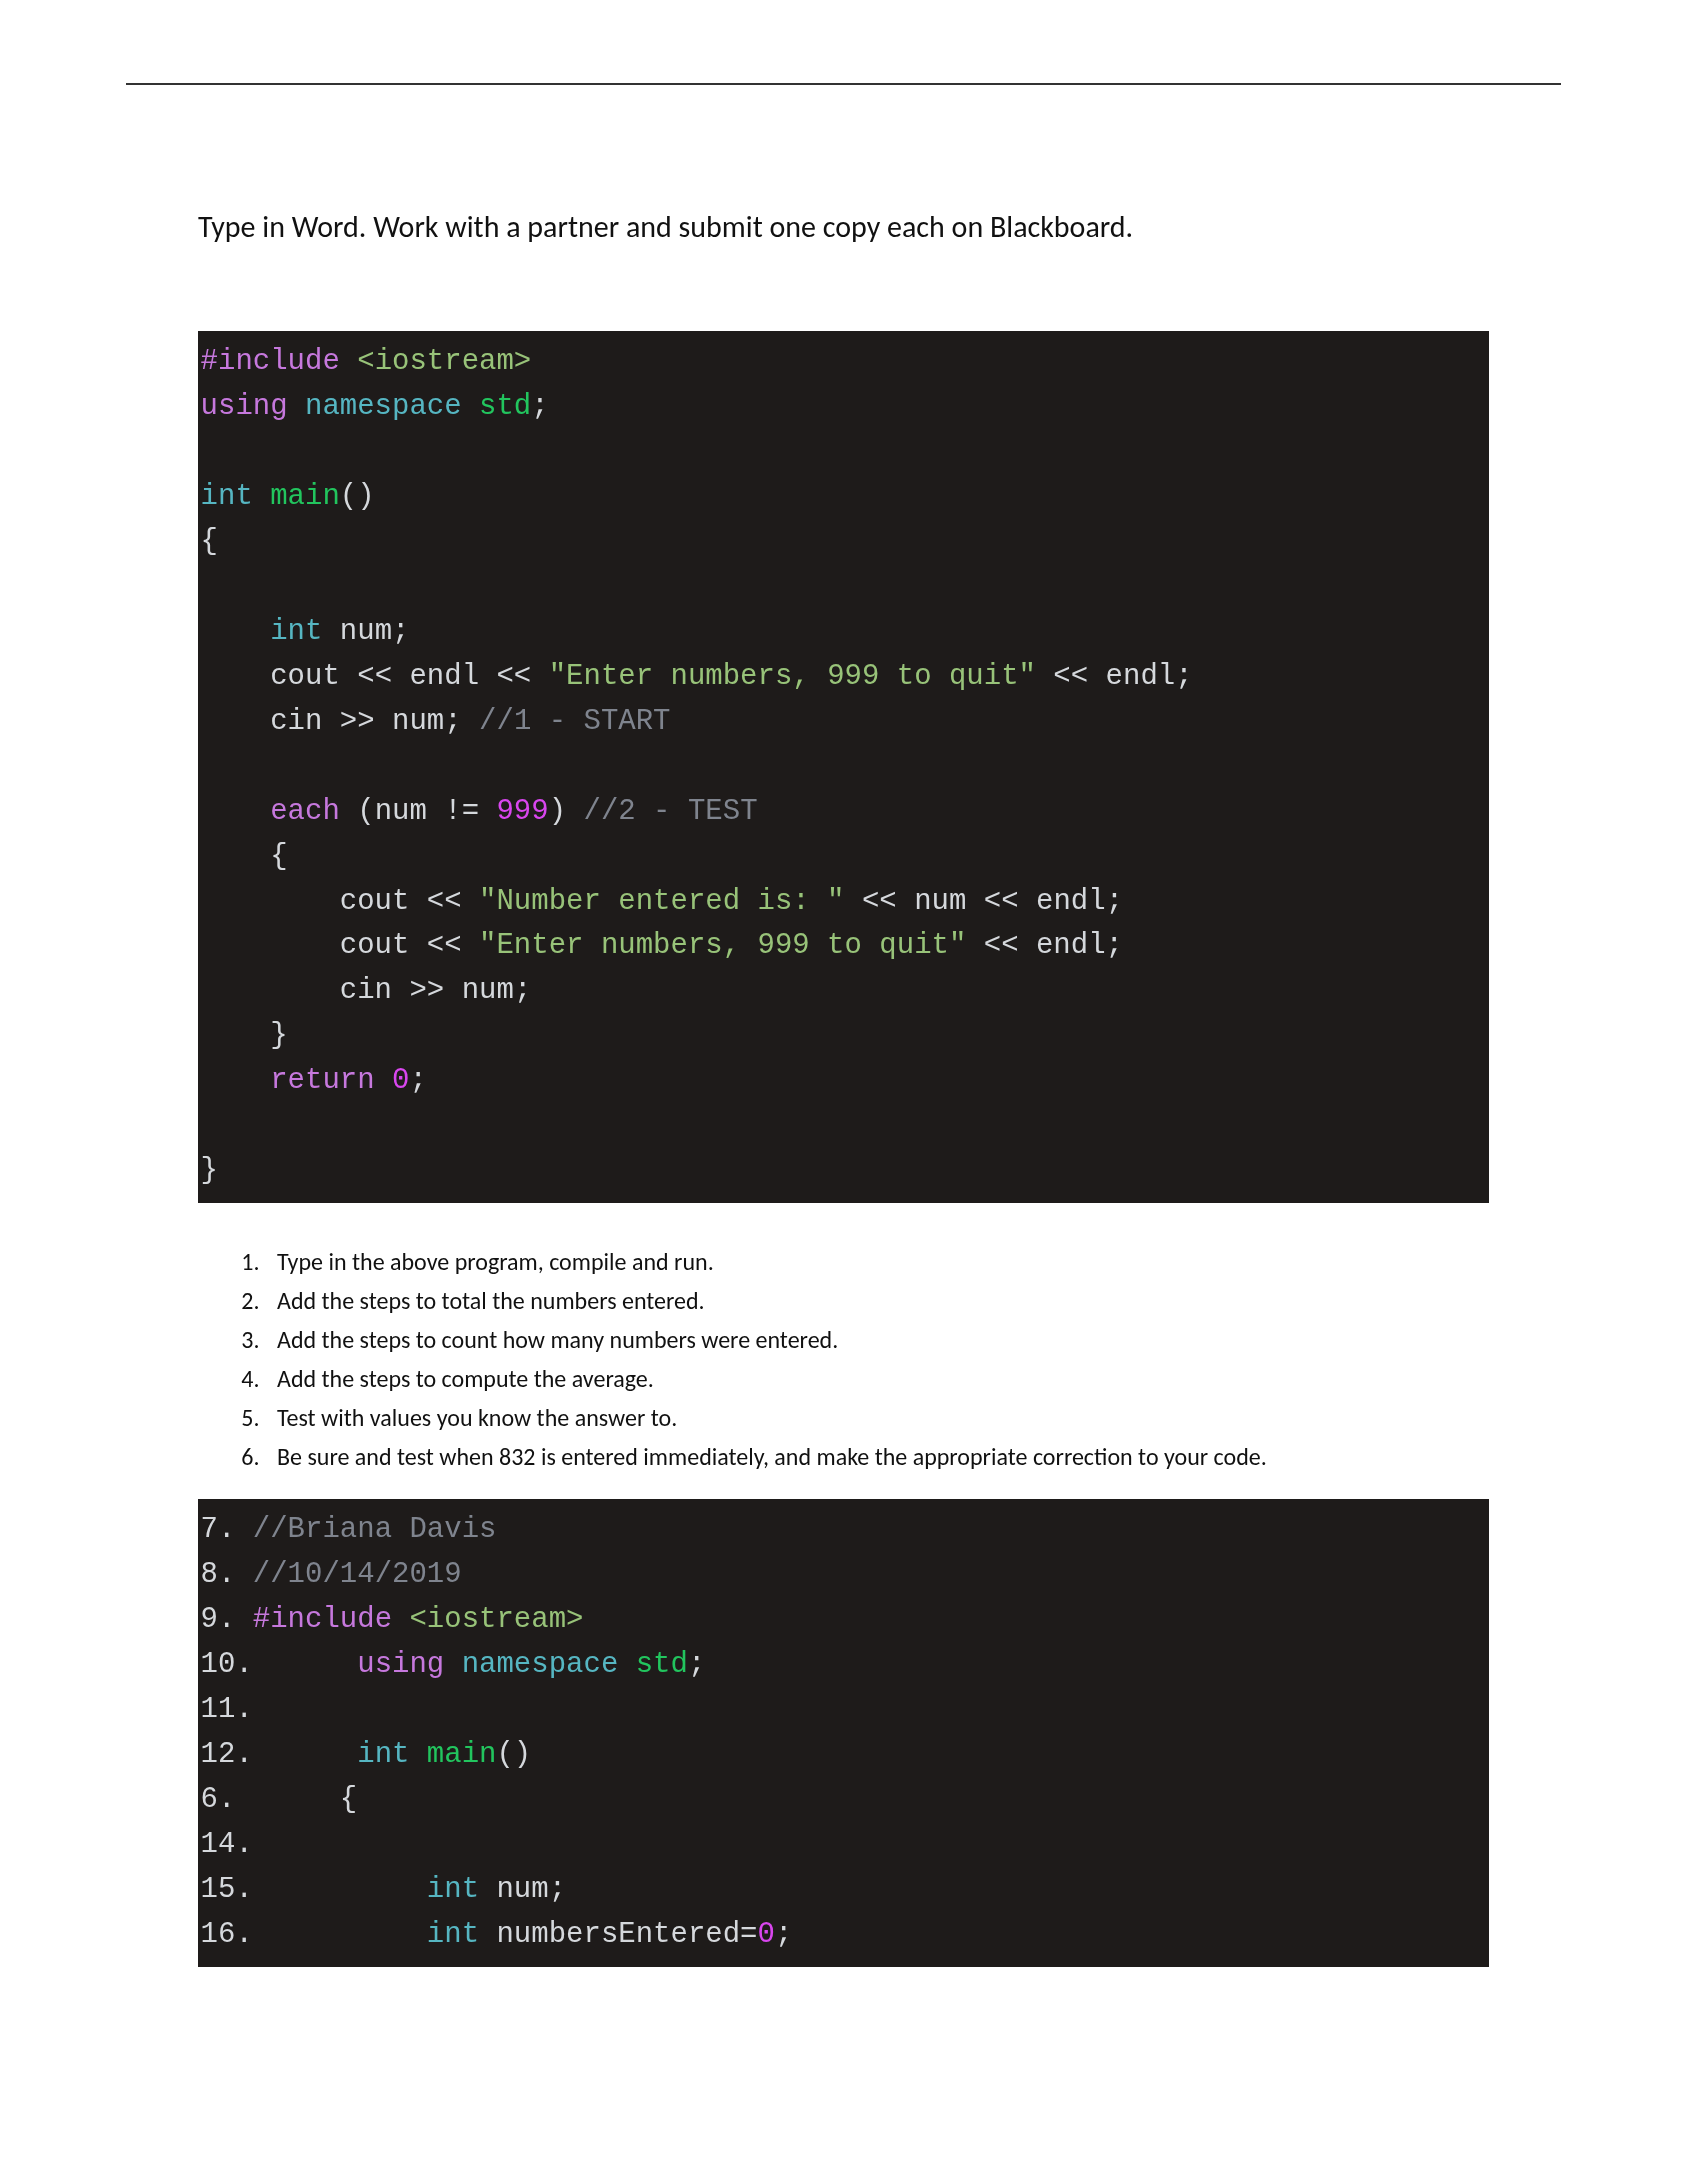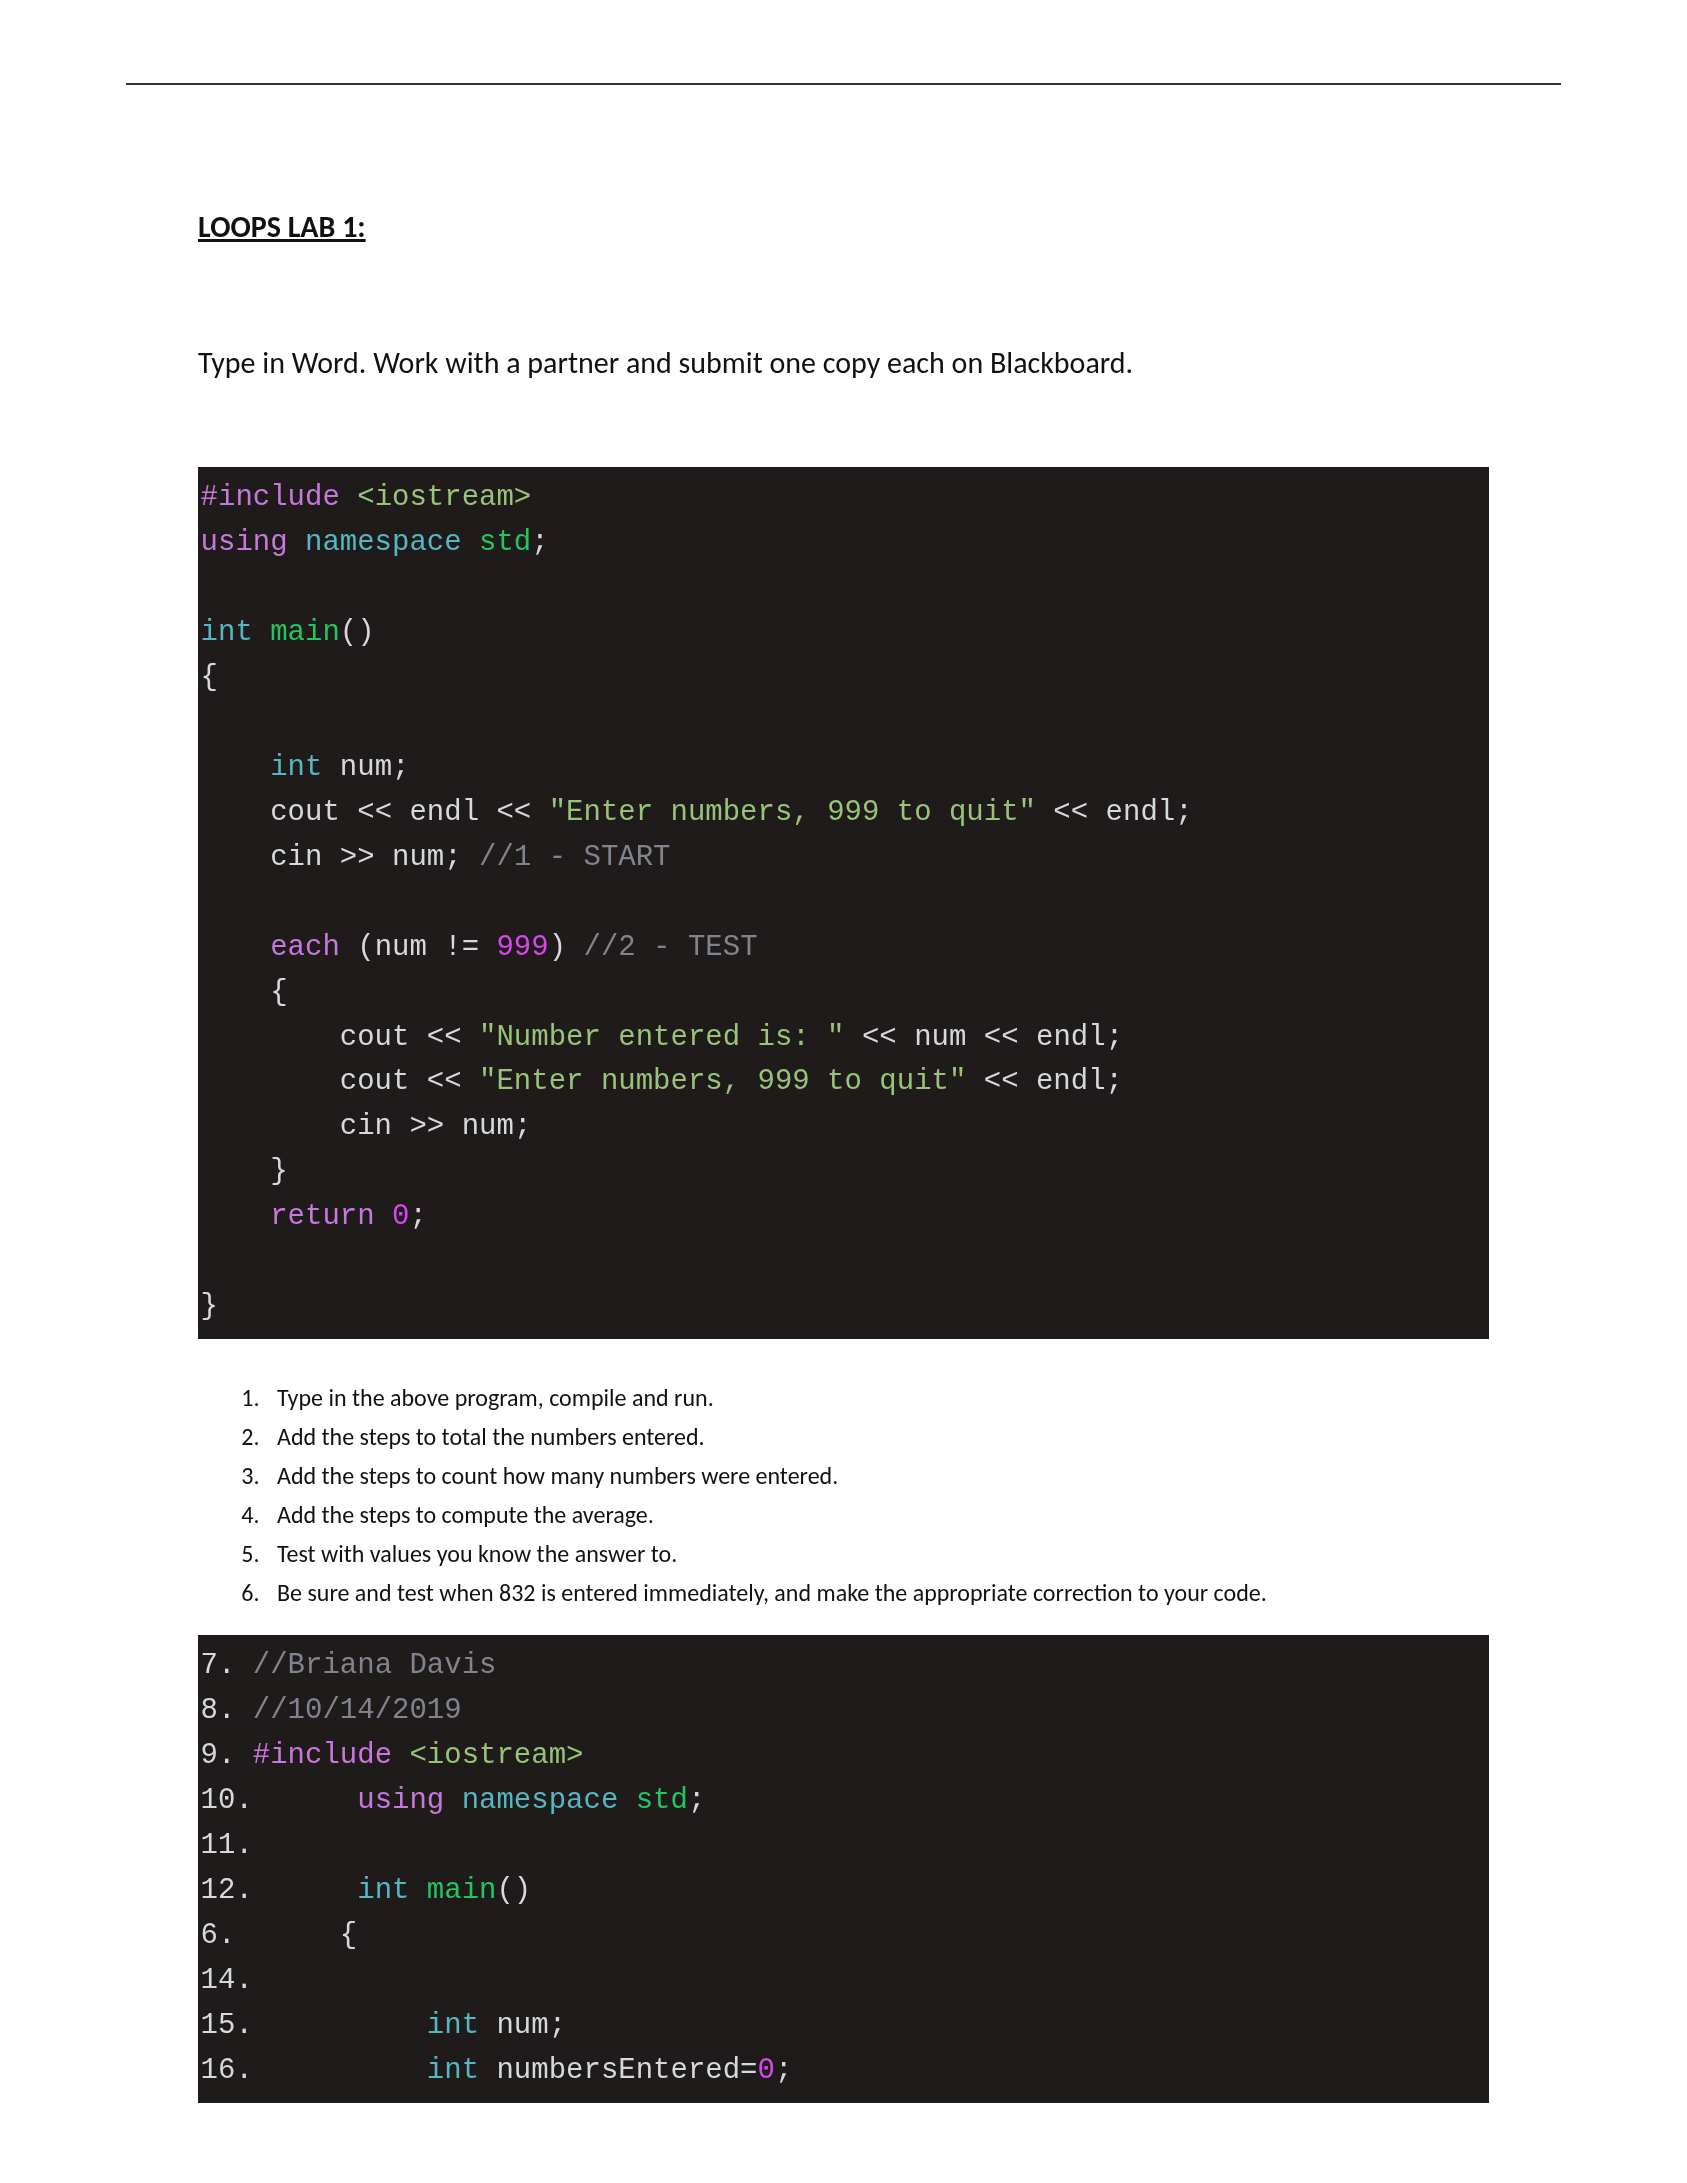--- a/index.html
+++ b/index.html
@@ -71,21 +71,20 @@
   .steps li { padding-left: 12px; margin: 0; }
 </style>
 </head>
 <body>
 
 <div class="page">
   <div class="top-rule"></div>
 
   <div class="content">
 
-    <h1 class="title">LOOPS LAB 1:</h1>
 
     <p class="intro">Type in Word. Work with a partner and submit one copy each on Blackboard.</p>
 
     <div class="codebox"><span class="type">#include</span><span class="str"> &lt;iostream&gt;</span>
 <span class="type">using</span><span class="kw-blue"> namespace</span><span class="fn"> std</span><span class="plain">;</span>
 
 <span class="kw-blue">int</span><span class="fn"> main</span><span class="plain">()</span>
 <span class="plain">{</span>
 
 <span class="kw-blue">    int</span><span class="plain"> num</span><span class="plain">;</span>

